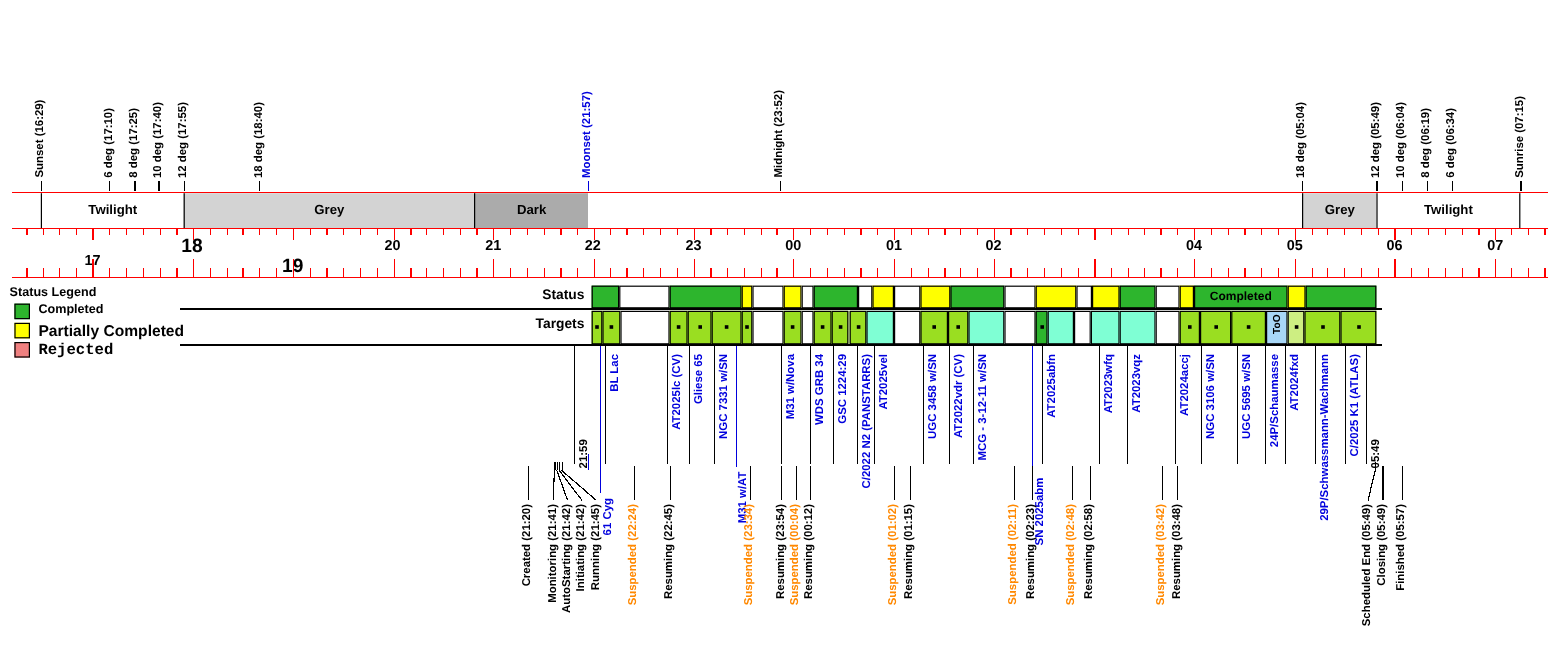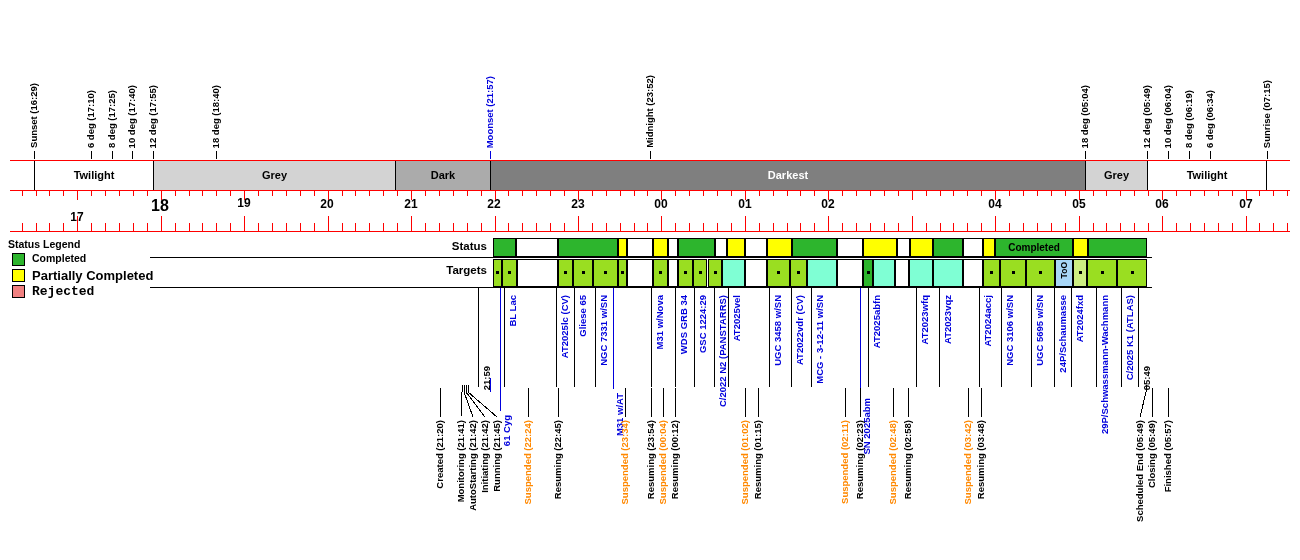--- a/index.html
+++ b/index.html
@@ -21,26 +21,25 @@
   <div class="lbl" style="left:400px;top:264px;width:87px;text-align:right;font-size:11.5px;">Targets</div>
   <div style="position: absolute; left: 12px; top: 253px; width: 11px; height: 11px; background: rgb(45, 181, 45); border: 1px solid rgb(0, 0, 0);"></div>
     <div style="position: absolute; left: 32px; top: 252px; font-size: 10.5px; font-weight: bold;">Completed</div>
     <div style="position: absolute; left: 12px; top: 269px; width: 11px; height: 11px; background: rgb(255, 255, 0); border: 1px solid rgb(0, 0, 0);"></div>
     <div style="position: absolute; left: 32px; top: 268px; font-size: 13px; font-weight: bold;">Partially Completed</div>
     <div style="position: absolute; left: 12px; top: 285px; width: 11px; height: 11px; background: rgb(240, 128, 128); border: 1px solid rgb(0, 0, 0);"></div>
     <div style="position: absolute; left: 32px; top: 284px; font-size: 13px; font-weight: bold; font-family: Liberation Mono, monospace;">Rejected</div>
     <div style="position: absolute; left: 34px; top: 161px; width: 119px; height: 29px; background: rgb(255, 255, 255); border-left: 1px solid rgb(0, 0, 0); box-sizing: border-box; text-align: center; line-height: 29px; font-size: 11px; font-weight: bold; color: rgb(0, 0, 0);">Twilight</div>
     <div style="position: absolute; left: 153px; top: 161px; width: 242px; height: 29px; background: rgb(211, 211, 211); border-left: 1px solid rgb(0, 0, 0); box-sizing: border-box; text-align: center; line-height: 29px; font-size: 11px; font-weight: bold; color: rgb(0, 0, 0);">Grey</div>
     <div style="position: absolute; left: 395px; top: 161px; width: 95px; height: 29px; background: rgb(171, 171, 171); border-left: 1px solid rgb(0, 0, 0); box-sizing: border-box; text-align: center; line-height: 29px; font-size: 11px; font-weight: bold; color: rgb(0, 0, 0);">Dark</div>
-    <div style="position: absolute; left: 490px; top: 161px; width: 595px; height: 29px; background: rgb(127, 127, 127); border-left: 1px solid rgb(0, 0, 0); box-sizing: border-box; text-align: center; line-height: 29px; font-size: 11px; font-weight: bold; color: rgb(255, 255, 255);">Darkest</div>
     <div style="position: absolute; left: 1085px; top: 161px; width: 62px; height: 29px; background: rgb(211, 211, 211); border-left: 1px solid rgb(0, 0, 0); box-sizing: border-box; text-align: center; line-height: 29px; font-size: 11px; font-weight: bold; color: rgb(0, 0, 0);">Grey</div>
     <div style="position: absolute; left: 1147px; top: 161px; width: 120px; height: 29px; background: rgb(255, 255, 255); border-left: 1px solid rgb(0, 0, 0); box-sizing: border-box; text-align: center; line-height: 29px; font-size: 11px; font-weight: bold; color: rgb(0, 0, 0); border-right: 1px solid rgb(0, 0, 0);">Twilight</div>
     <div style="position: absolute; left: 65px; top: 210px; width: 24px; text-align: center; font-size: 12px; font-weight: bold;">17</div>
     <div style="position: absolute; left: 148px; top: 197px; width: 24px; text-align: center; font-size: 16px; font-weight: bold;">18</div>
-    <div style="position: absolute; left: 232px; top: 196px; width: 24px; text-align: center; font-size: 12px; font-weight: bold;">19</div>
+    <div style="position: absolute; left: 232px; top: 214px; width: 24px; text-align: center; font-size: 16px; font-weight: bold;">19</div>
     <div style="position: absolute; left: 315px; top: 197px; width: 24px; text-align: center; font-size: 12px; font-weight: bold;">20</div>
     <div style="position: absolute; left: 399px; top: 197px; width: 24px; text-align: center; font-size: 12px; font-weight: bold;">21</div>
     <div style="position: absolute; left: 482px; top: 197px; width: 24px; text-align: center; font-size: 12px; font-weight: bold;">22</div>
     <div style="position: absolute; left: 566px; top: 197px; width: 24px; text-align: center; font-size: 12px; font-weight: bold;">23</div>
     <div style="position: absolute; left: 649px; top: 197px; width: 24px; text-align: center; font-size: 12px; font-weight: bold;">00</div>
     <div style="position: absolute; left: 733px; top: 197px; width: 24px; text-align: center; font-size: 12px; font-weight: bold;">01</div>
     <div style="position: absolute; left: 816px; top: 197px; width: 24px; text-align: center; font-size: 12px; font-weight: bold;">02</div>
     <div style="position: absolute; left: 900px; top: 197px; width: 24px; text-align: right; font-size: 12px; font-weight: bold; margin-top: 41px;">03</div>
     <div style="position: absolute; left: 983px; top: 197px; width: 24px; text-align: center; font-size: 12px; font-weight: bold;">04</div>
     <div style="position: absolute; left: 1067px; top: 197px; width: 24px; text-align: center; font-size: 12px; font-weight: bold;">05</div>

